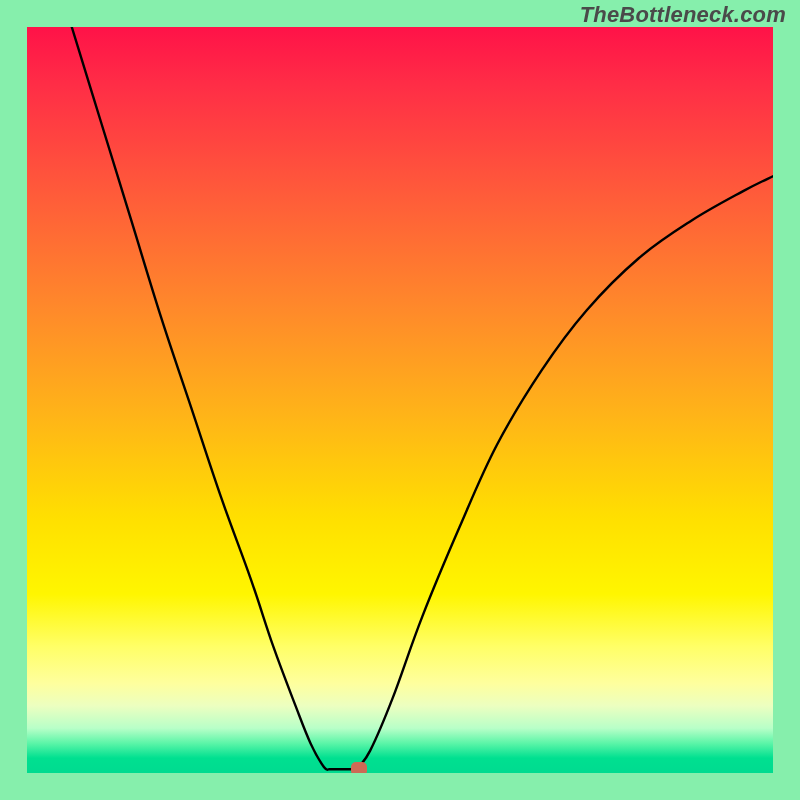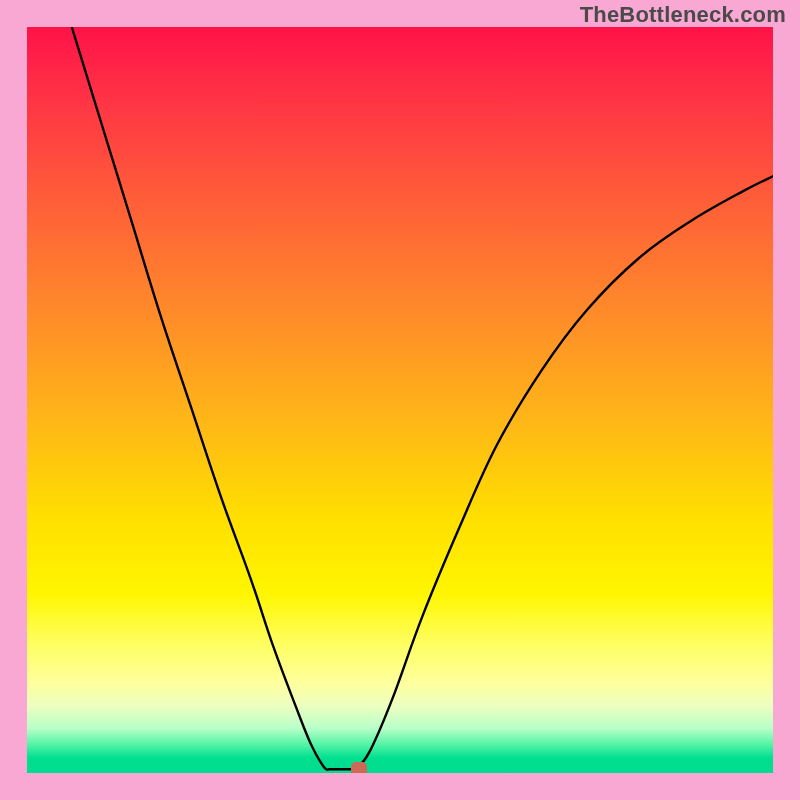--- a/index.html
+++ b/index.html
@@ -8,21 +8,22 @@
     width: 800px;
     height: 800px;
     background: #000;
     font-family: Arial, Helvetica, sans-serif;
     overflow: hidden;
   }
   .frame {
     position: relative;
     width: 800px;
     height: 800px;
-    background: #f9a8d4;
+    background: #86efac;
+    font-style: italic;
   }
   .watermark {
     position: absolute;
     top: 2px;
     right: 14px;
     color: #4a4a4a;
     font-size: 22px;
     font-weight: 600;
     letter-spacing: 0.2px;
     user-select: none;

